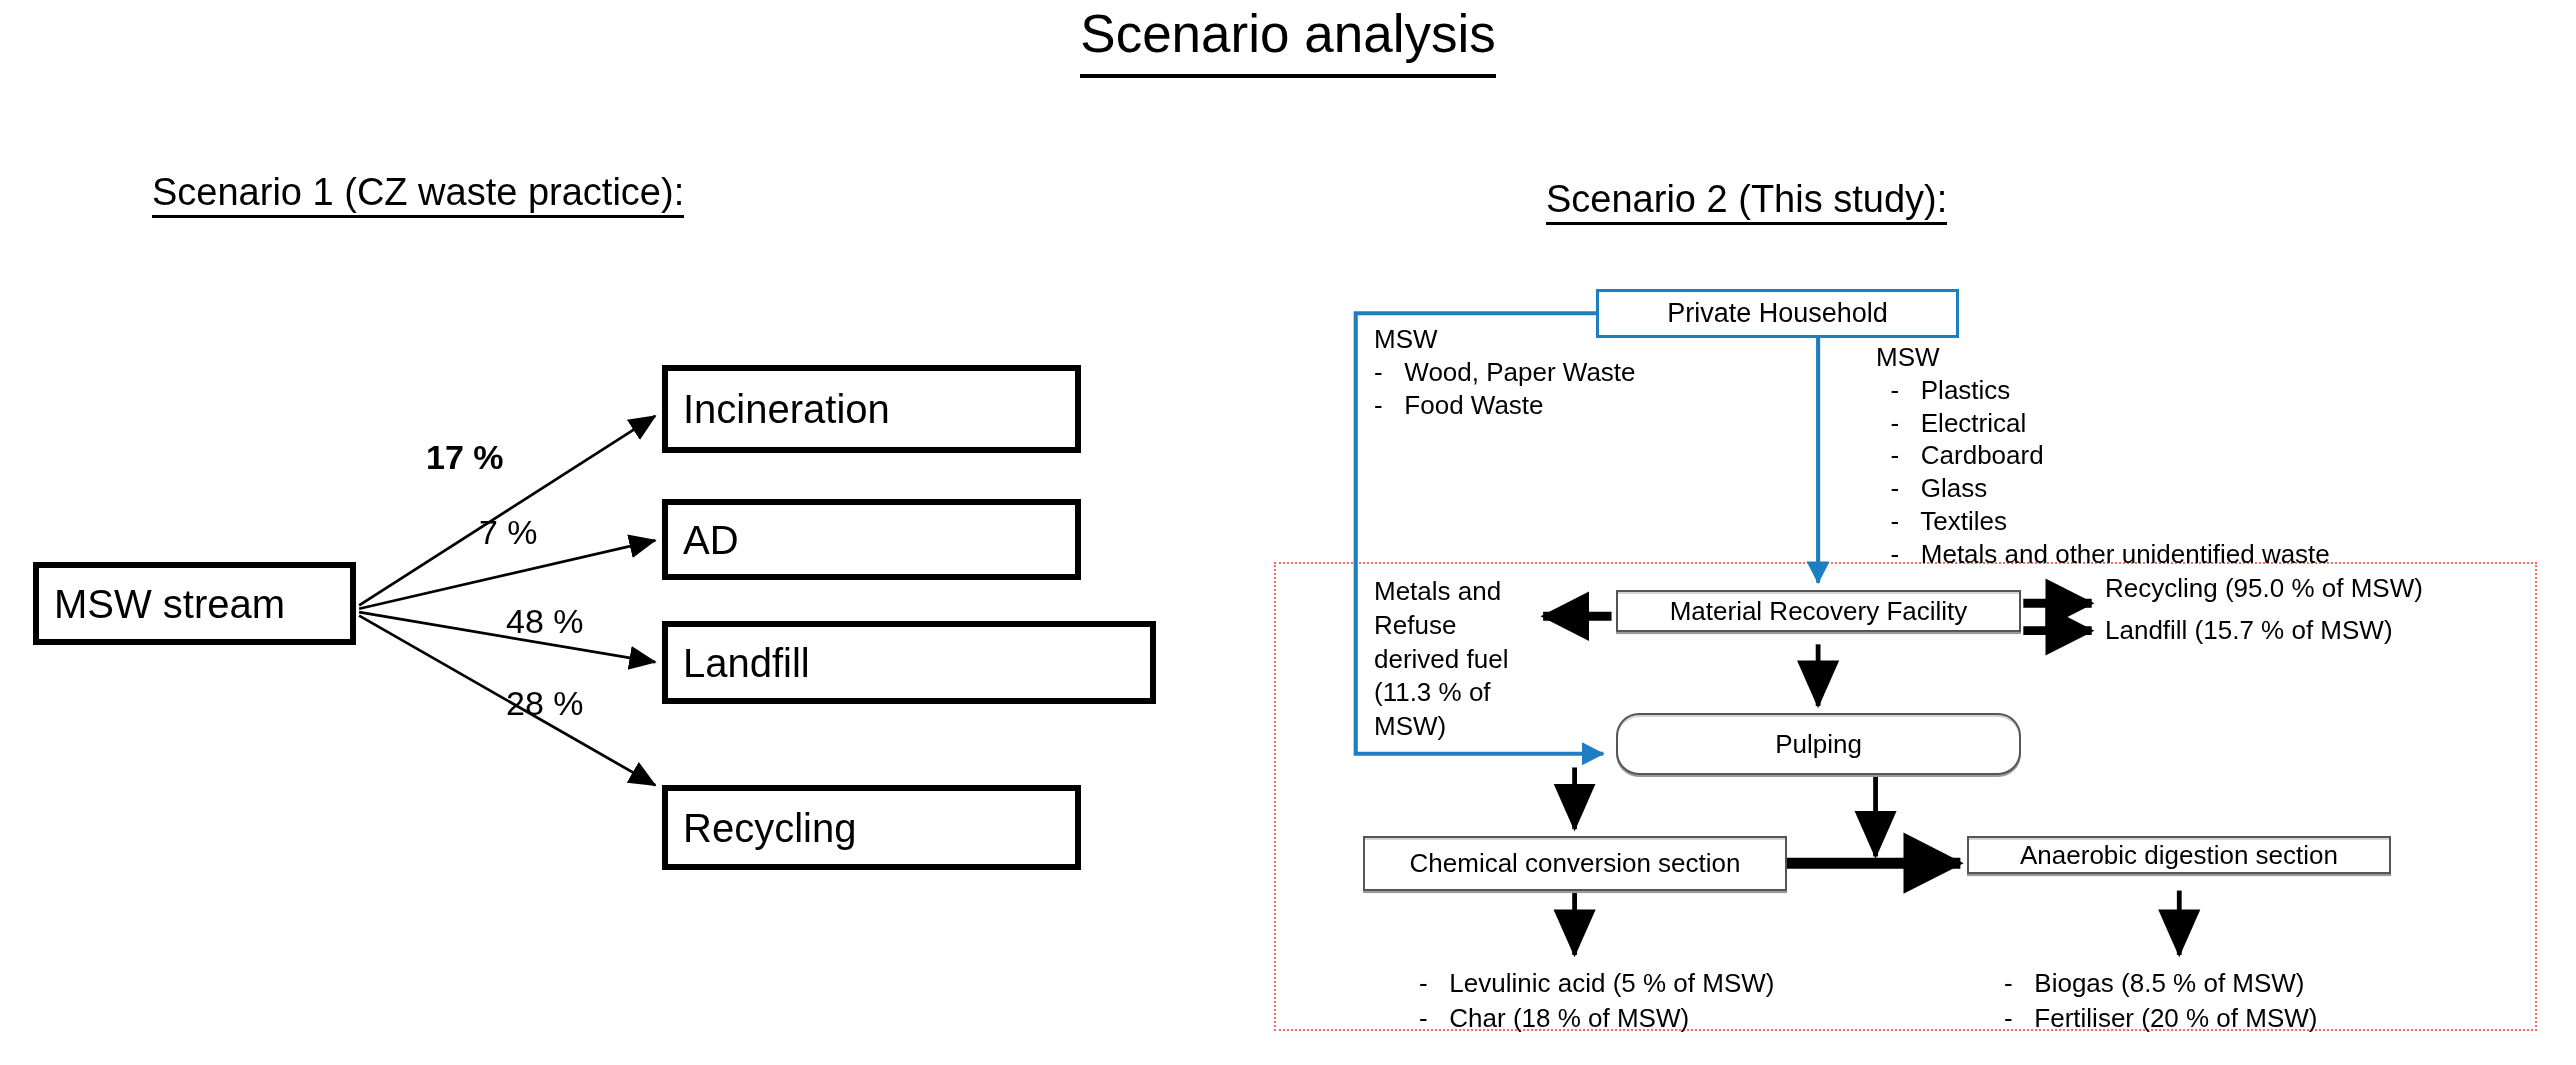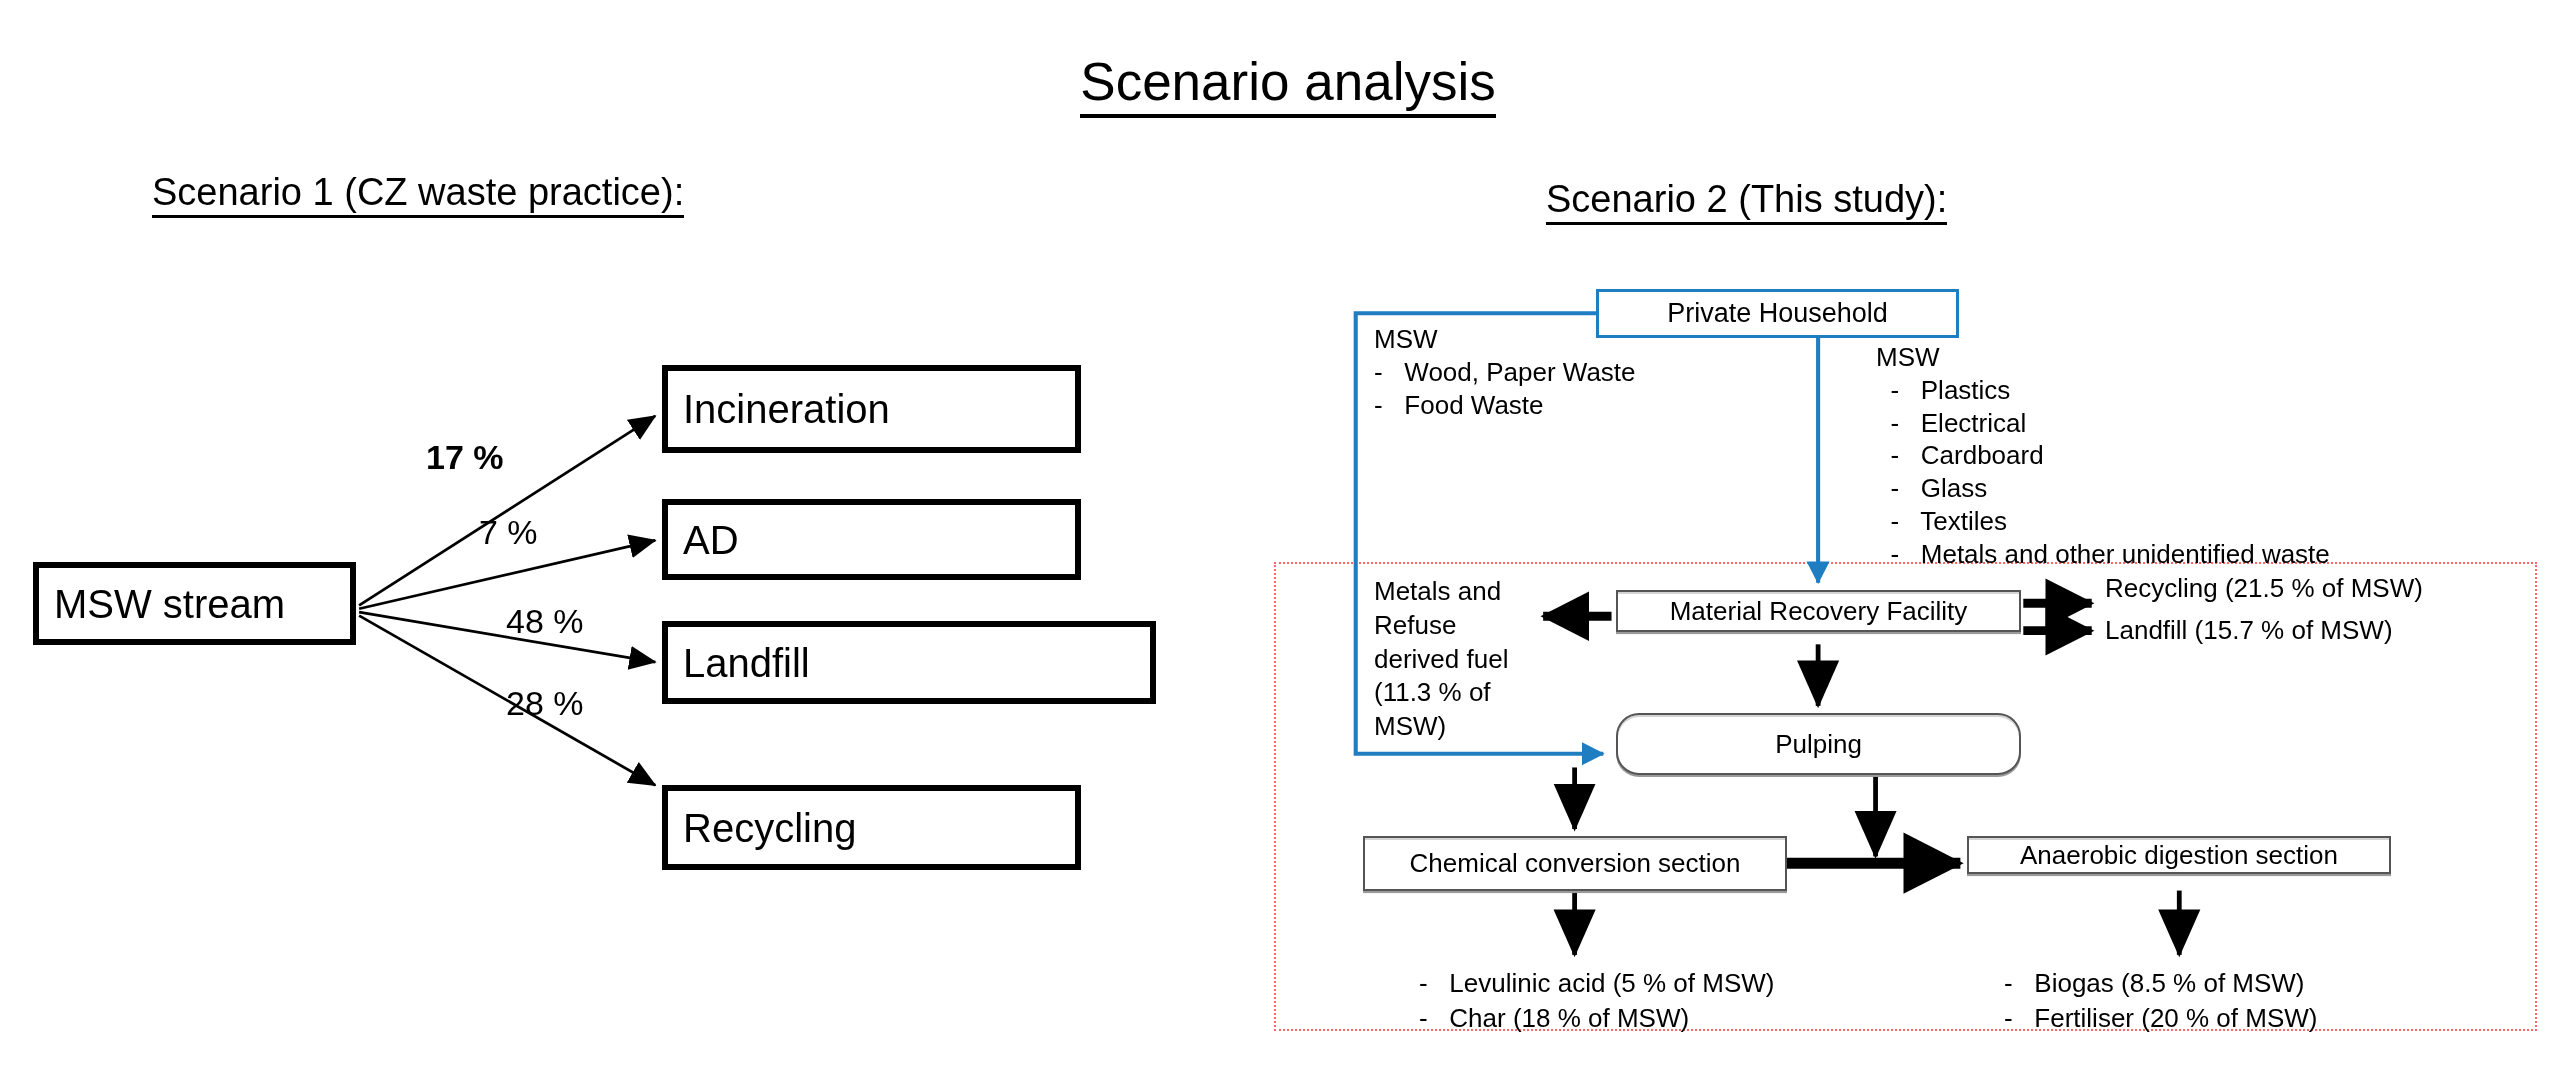--- a/index.html
+++ b/index.html
@@ -6,21 +6,21 @@
   body{width:2576px;height:1065px;position:relative;overflow:hidden;
        font-family:"Liberation Sans", sans-serif; color:#000;}
 
   .abs{position:absolute;}
 
   
   #main-title{
     left:0; top:2.7px; width:2576px; text-align:center;
     font-size:53px; font-weight:400; letter-spacing:0px;
   }
-  #main-title span{ border-bottom:4.8px solid #000; padding-bottom:2px; display:inline-block;margin-top:48px;}
+  #main-title span{ border-bottom:4.8px solid #000; padding-bottom:10px; display:inline-block;}
 
   .section-title{ font-size:38px; font-weight:400; }
   .section-title span{ border-bottom:3.4px solid #000; padding-bottom:1.4px; display:inline-block;}
   #s1-title{ left:152px; top:171px; }
   #s2-title{ left:1546px; top:178px; }
 
   
   .heavy-box{
     border:6.2px solid #000; background:#fff;
     box-sizing:border-box;
@@ -197,19 +197,19 @@
   -   Electrical
   -   Cardboard
   -   Glass
   -   Textiles
   -   Metals and other unidentified waste</div>
 <div class="abs txt" id="metals-rdf-block">Metals and
 Refuse
 derived fuel
 (11.3 % of
 MSW)</div>
-<div class="abs txt" id="out-recycling">Recycling (21.5 % of MSW)</div>
+<div class="abs txt" id="out-recycling">Recycling (95.0 % of MSW)</div>
 <div class="abs txt" id="out-landfill">Landfill (15.7 % of MSW)</div>
 <div class="abs txt" id="prod-left">-   Levulinic acid (5 % of MSW)
 -   Char (18 % of MSW)</div>
 <div class="abs txt" id="prod-right">-   Biogas (8.5 % of MSW)
 -   Fertiliser (20 % of MSW)</div>
 
 
 </body></html>

